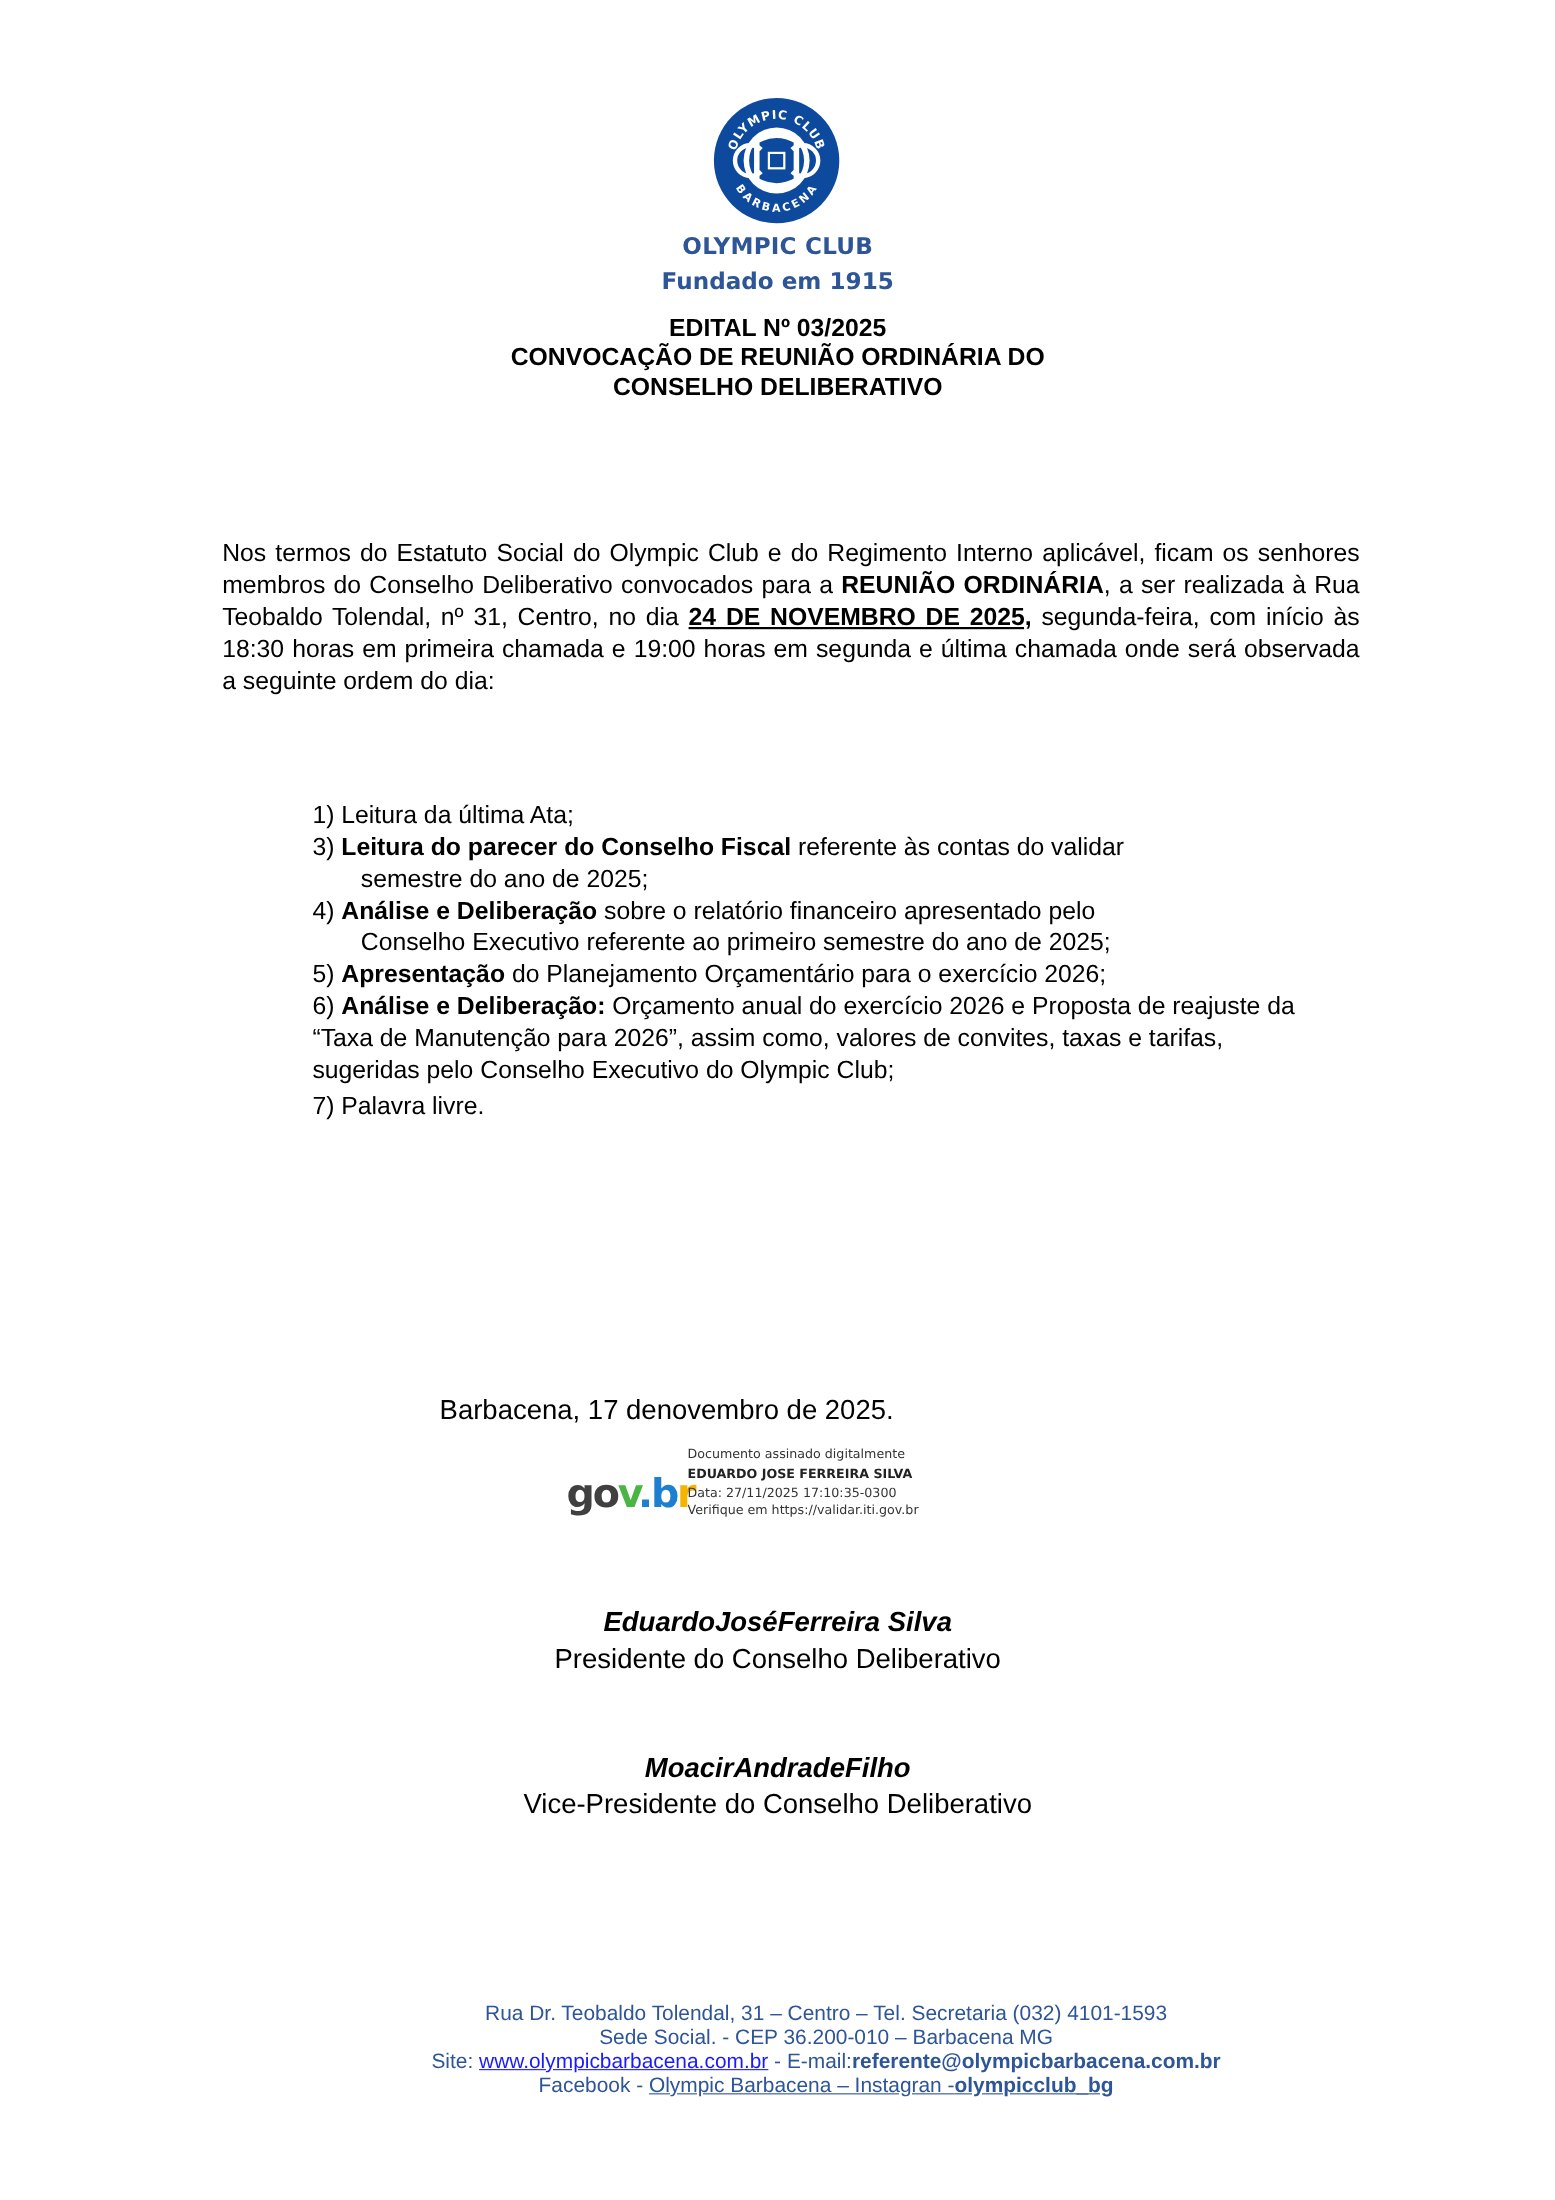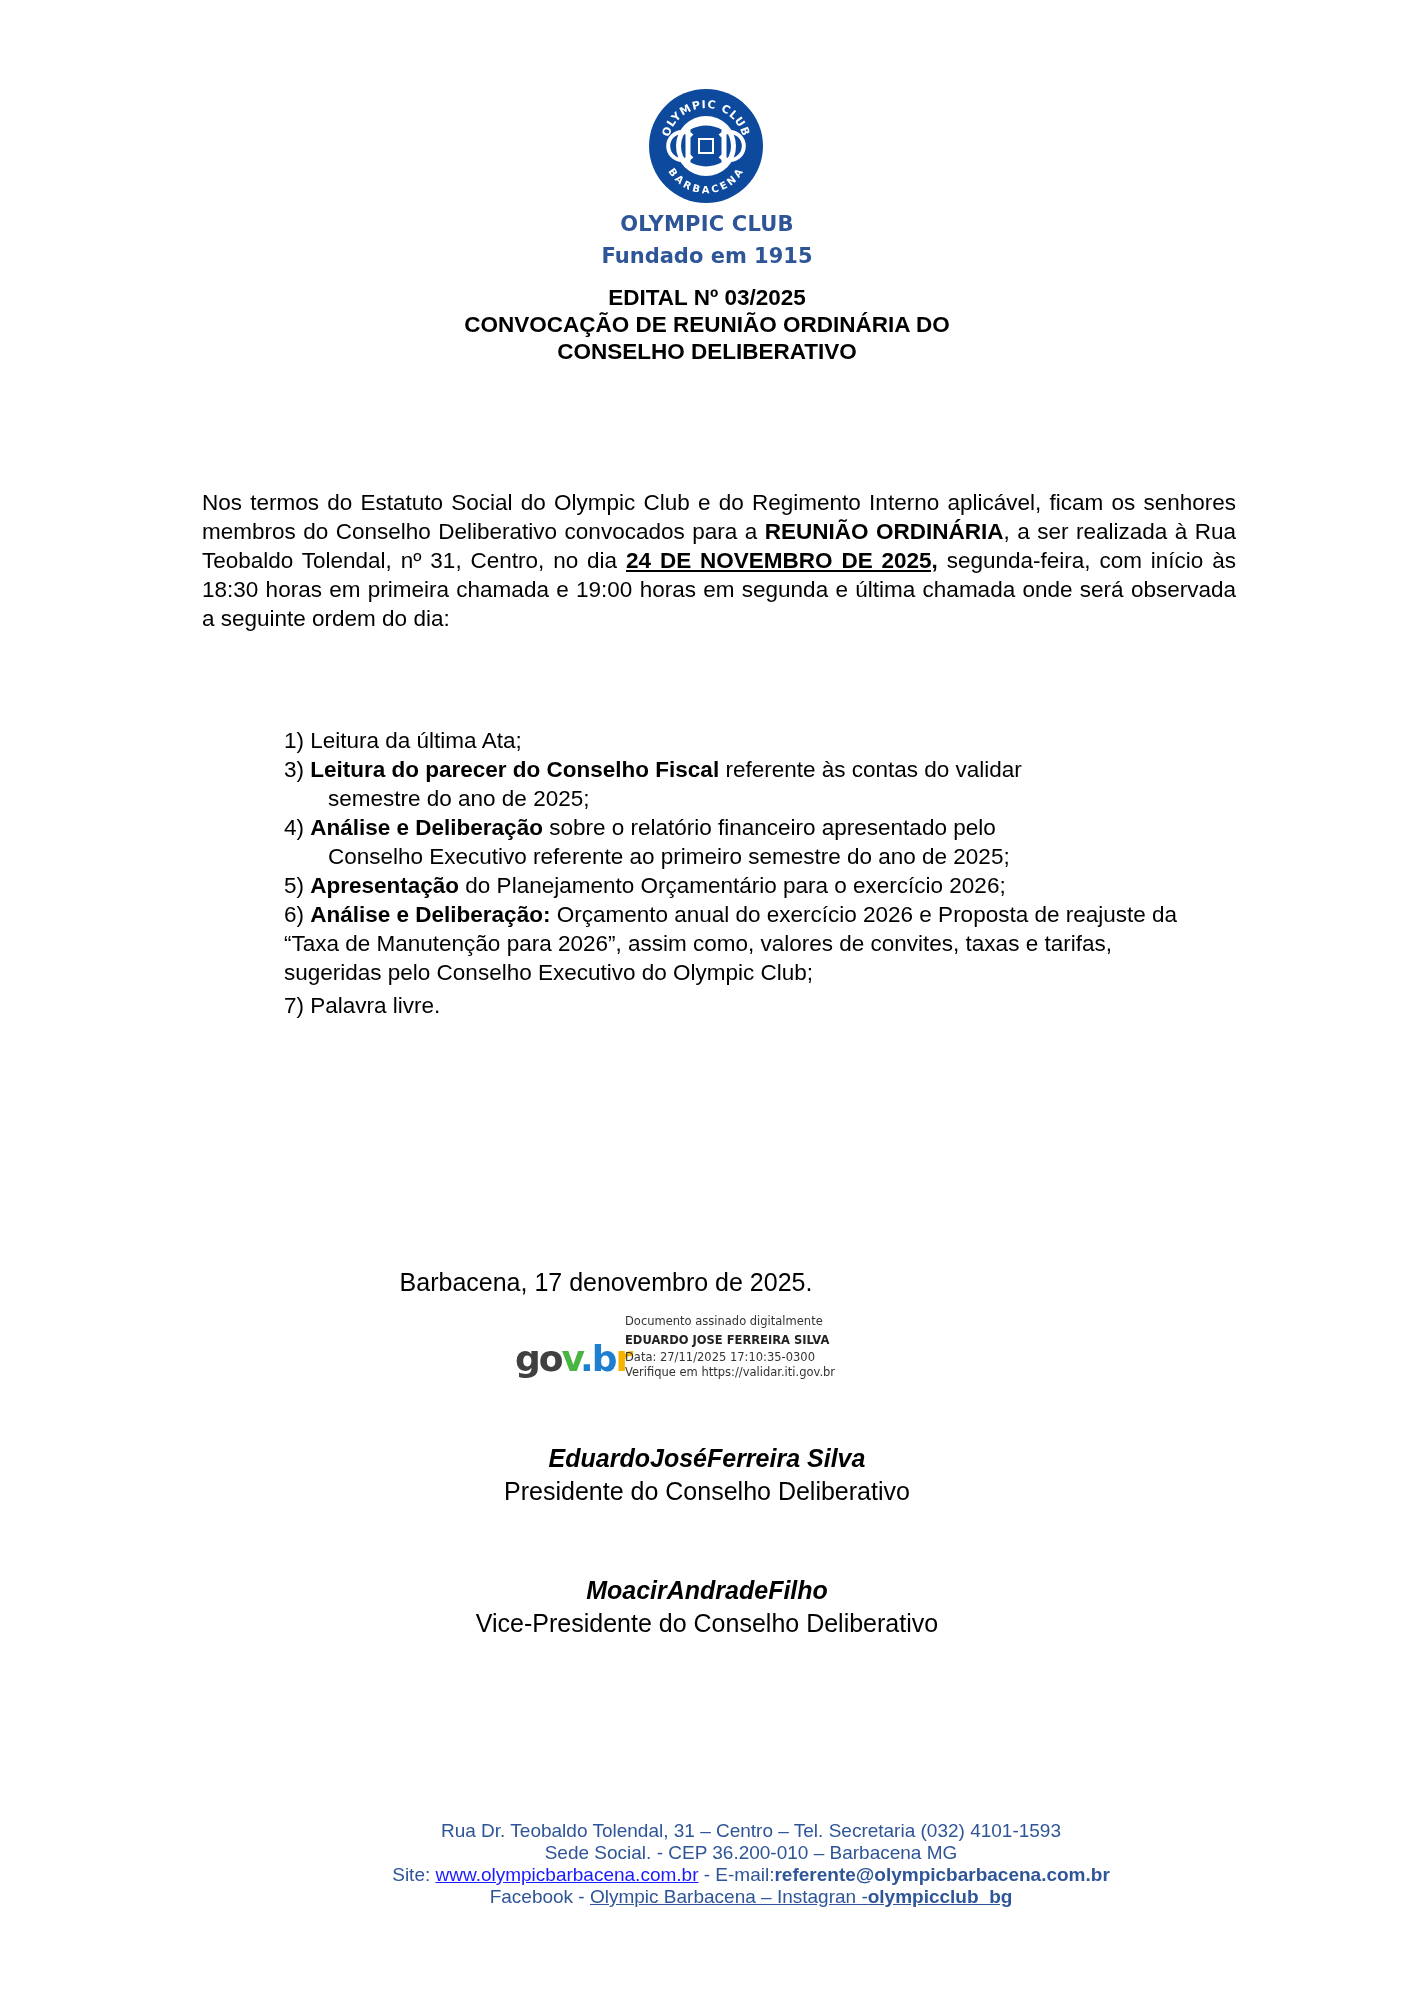--- a/index.html
+++ b/index.html
@@ -31,21 +31,21 @@
     .govbr { position: absolute; left: 0; top: 26px; font-family: "DejaVu Sans", sans-serif; font-weight: bold;
              font-size: 36px; letter-spacing: -2px; }
     .govbr .g { color: #404040; }
     .govbr .v { color: #4bb543; }
     .govbr .b { color: #1e7fd1; }
     .govbr .r { color: #f5b400; }
     .sig-text { position: absolute; left: 110px; top: 0; font-family: "DejaVu Sans", sans-serif; font-size: 11.5px;
                 color: #333; line-height: 19px; }
     .sig-text .nm { font-weight: bold; color: #222; }
 
-    .signer { position: absolute; left: 0; width: 1414px; text-align: center; font-size: 25px; }
+    .signer { position: absolute; left: 0; width: 1414px; text-align: center; font-size: 25px; margin-top: 17px; }
     .signer .n { font-weight: bold; font-style: italic; }
 
     .footer { position: absolute; left: 0; width: 1414px; top: 1820px; text-align: center; color: #2e5597;
               font-size: 19px; line-height: 22px; padding-left: 44px; }
     .footer a { color: #1a1aff; text-decoration: underline; }
     .footer .ul { color: #2e5597; text-decoration: underline; }
     .footer b { font-weight: bold; }
   </style>
 </head>
 <body>

